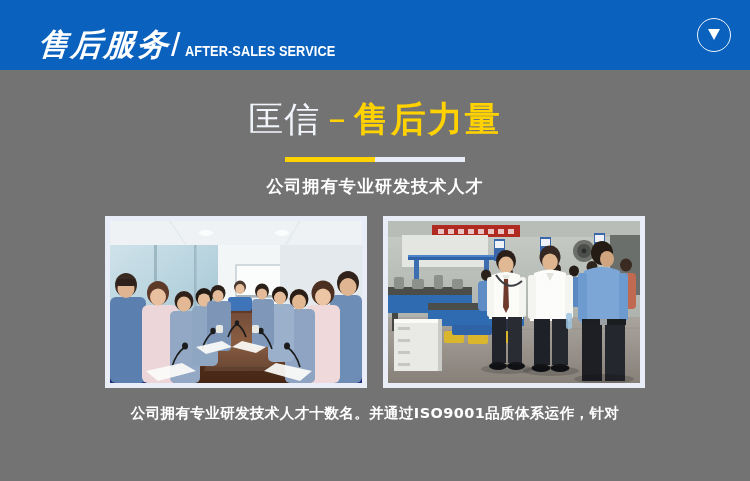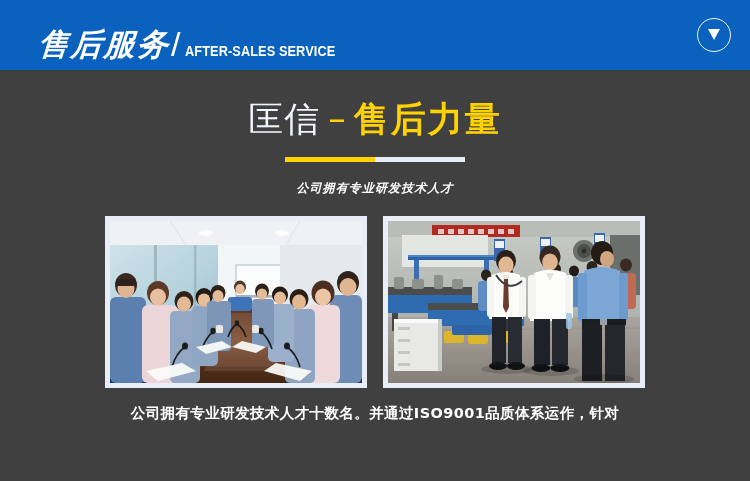--- a/index.html
+++ b/index.html
@@ -97,21 +97,21 @@
     margin-top: -1px;
   }
 
   
   .body-area {
     position: absolute;
     left: 0;
     top: 70px;
     width: 750px;
     height: 411px;
-    background: #404040;
+    background: #737373;
   }
 
   .title-block {
     position: absolute;
     left: 0;
     top: 30px;
     width: 750px;
     text-align: center;
   }
 
@@ -151,27 +151,26 @@
     height: 100%;
     background: #ffd200;
   }
   .title-divider .seg-white {
     width: 50%;
     height: 100%;
     background: #e8ecf7;
   }
 
   .subtitle {
-    margin-top: 18px;
+    margin-top: 13px;
     font-family: "DejaVu Sans", "Liberation Sans", sans-serif;
-    font-size: 12px;
+    font-size: 17px;
     font-weight: 700;
     color: #ffffff;
     letter-spacing: 1.1px;
-    font-style: italic;
   }
 
   
   .photo-row {
     position: absolute;
     left: 105px;
     top: 146px;
     width: 540px;
     height: 172px;
     display: flex;

